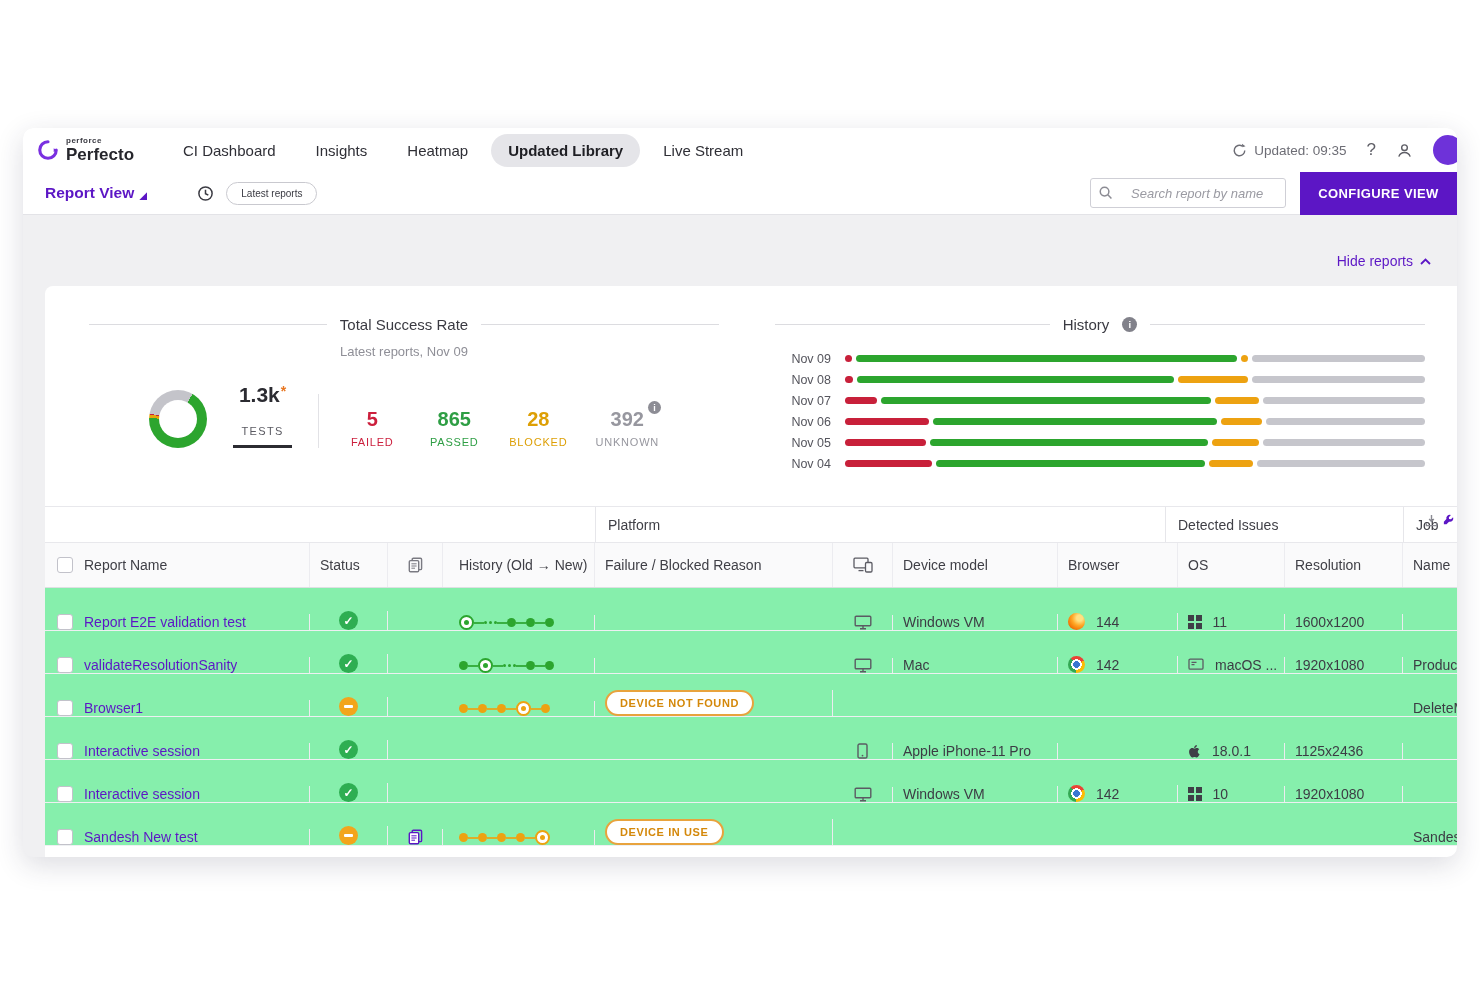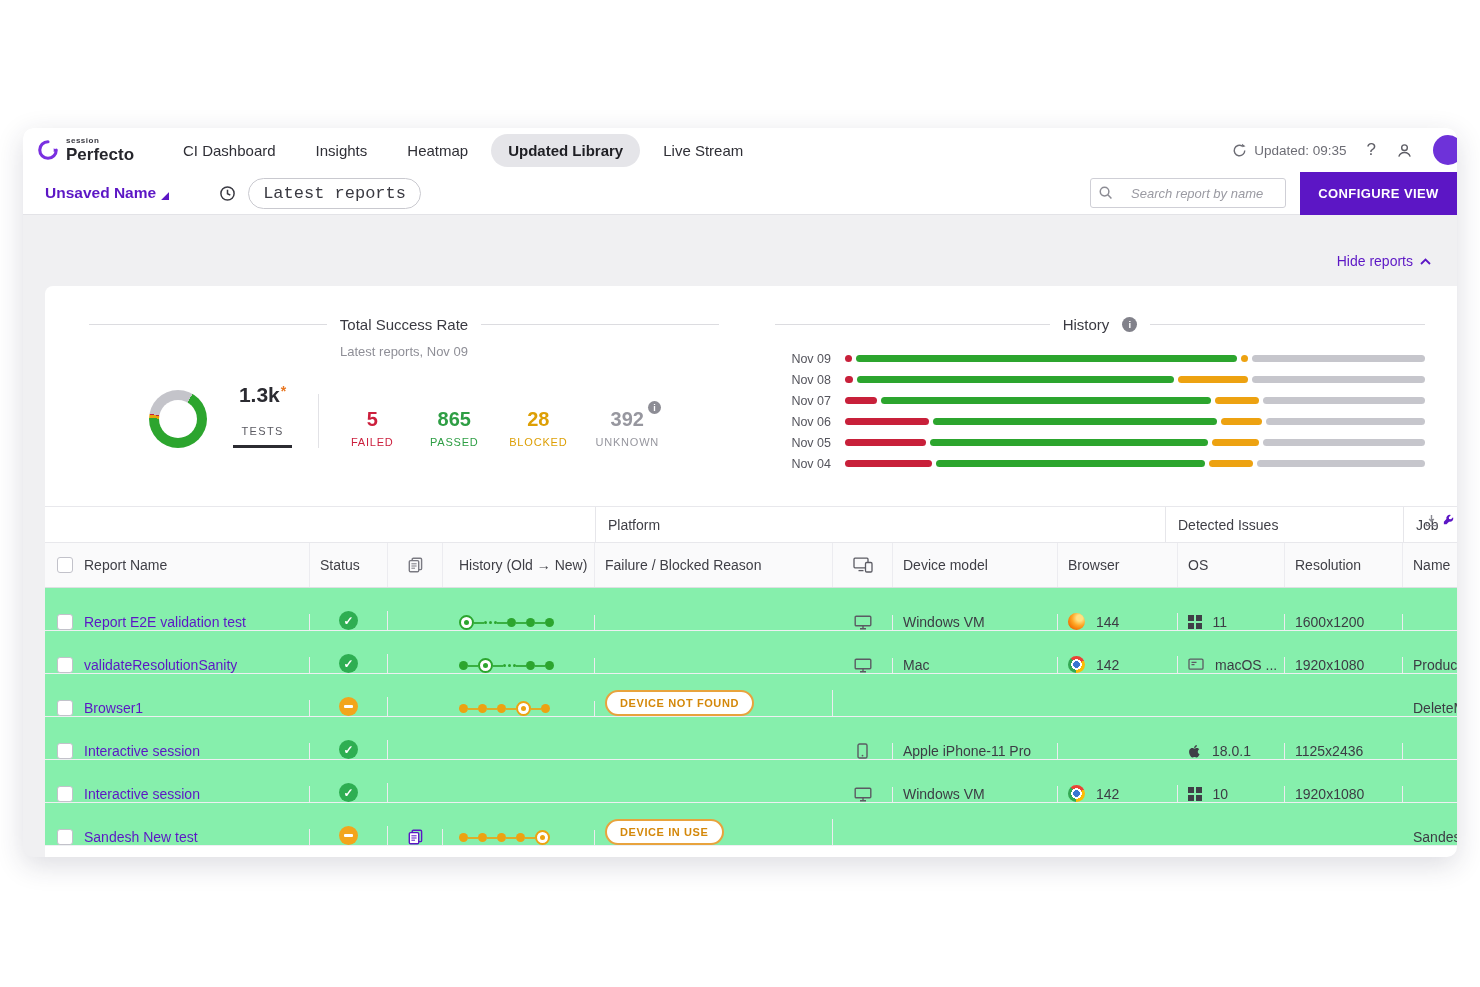--- a/index.html
+++ b/index.html
@@ -31,21 +31,21 @@
   .nav-right { margin-left: auto; display: flex; align-items: center; gap: 20px; padding-right: 8px; }
   .updated { display: flex; align-items: center; gap: 7px; color: #6d6d75; font-size: 13.5px; cursor: pointer; }
   .help { font-size: 17px; color: #5f5f67; cursor: pointer; }
   .user-btn { cursor: pointer; display: flex; }
   .avatar { width: 30px; height: 30px; border-radius: 50%; background: #6e32d9; margin-right: -14px; flex: 0 0 30px; cursor: pointer; }
   
   .toolbar { height: 43px; min-height: 43px; background: #fff; border-bottom: 1px solid #e3e3e7; display: flex; align-items: center; padding-left: 22px; }
   .view-name { color: #5c16c5; font-weight: 700; font-size: 15.5px; display: flex; align-items: flex-end; gap: 5px; cursor: pointer; }
   .caret { width: 8px; height: 8px; background: #5c16c5; clip-path: polygon(100% 0, 100% 100%, 0 100%); margin-bottom: 2px; }
   .clock-btn { margin-left: 50px; cursor: pointer; display: flex; }
-  .pill-btn { margin-left: 12px; border: 1px solid #c9c9cf; border-radius: 16px; padding: 5px 14px; font-size: 17px; color: #3a3a42; background: #fff; cursor: pointer; font-family: Liberation Mono, monospace; }
+  .pill-btn { margin-left: 12px; border: 1px solid #c9c9cf; border-radius: 16px; padding: 5px 14px; font-size: 10px; color: #3a3a42; background: #fff; cursor: pointer; font-family: Liberation Sans, sans-serif; }
   .search-box { margin-left: auto; position: relative; width: 196px; }
   .search-box input { width: 100%; height: 30px; border: 1px solid #cfcfd6; border-radius: 3px; padding: 0 8px 0 40px; font-style: italic; font-size: 13px; color: #555; outline: none; font-family: inherit; }
   .search-box input::placeholder { color: #9a9aa2; }
   .search-ic { position: absolute; left: 8px; top: 7px; }
   .configure-btn { margin-left: 14px; height: 43px; width: 157px; background: #5c16c5; color: #fff; font-weight: 700; font-size: 13px; letter-spacing: .4px; border: none; cursor: pointer; font-family: inherit; }
   
   .content { flex: 1; position: relative; background: #f0f0f2; }
   .hide-charts { position: absolute; top: 38px; right: 26px; color: #5c16c5; font-size: 14px; display: flex; align-items: center; gap: 7px; cursor: pointer; }
   .card { position: absolute; left: 22px; right: 0; top: 71px; bottom: 0; background: #fff; border-top-left-radius: 8px; overflow: hidden; display: flex; flex-direction: column; }
   
@@ -128,21 +128,21 @@
 
   <div class="topnav">
     <div class="brand">
       <span style="display:flex">
         <svg width="22" height="22" viewBox="0 0 24 24">
             <path d="M12 3a9 9 0 1 0 9 9" fill="none" stroke="#7a30e0" stroke-width="3.4" stroke-linecap="round"></path>
             <path d="M21.6 12.2l-3.4-2.1v4.2z" fill="#7a30e0"></path>
           </svg>
       </span>
       <span class="brand-text">
-        <span class="brand-co">session</span>
+        <span class="brand-co">perforce</span>
         <span class="brand-name">Perfecto</span>
       </span>
     </div>
 
 
     <div class="nav-items">
         <div class="nav-item">CI Dashboard</div>
         <div class="nav-item">Insights</div>
         <div class="nav-item">Heatmap</div>
         <div class="nav-item active">Updated Library</div>
@@ -165,21 +165,21 @@
             <circle cx="9" cy="6" r="3" fill="none" stroke="#5f5f67" stroke-width="1.5"></circle>
             <path d="M3 15.5c1-3 3.5-4.3 6-4.3s5 1.3 6 4.3" fill="none" stroke="#5f5f67" stroke-width="1.5"></path>
           </svg>
       </div>
       <div class="avatar"></div>
     </div>
   </div>
 
   <div class="toolbar">
     <div class="view-name">
-      <span>Unsaved Name</span>
+      <span>Report View</span>
       <span class="caret"></span>
     </div>
     <div class="clock-btn">
       <svg width="17" height="17" viewBox="0 0 18 18">
           <circle cx="9" cy="9" r="7" fill="none" stroke="#3c3c44" stroke-width="1.6"></circle>
           <path d="M9 5v4.2l3 1.6" fill="none" stroke="#3c3c44" stroke-width="1.6"></path>
         </svg>
     </div>
     <button class="pill-btn">Latest reports</button>
     <div class="search-box">

